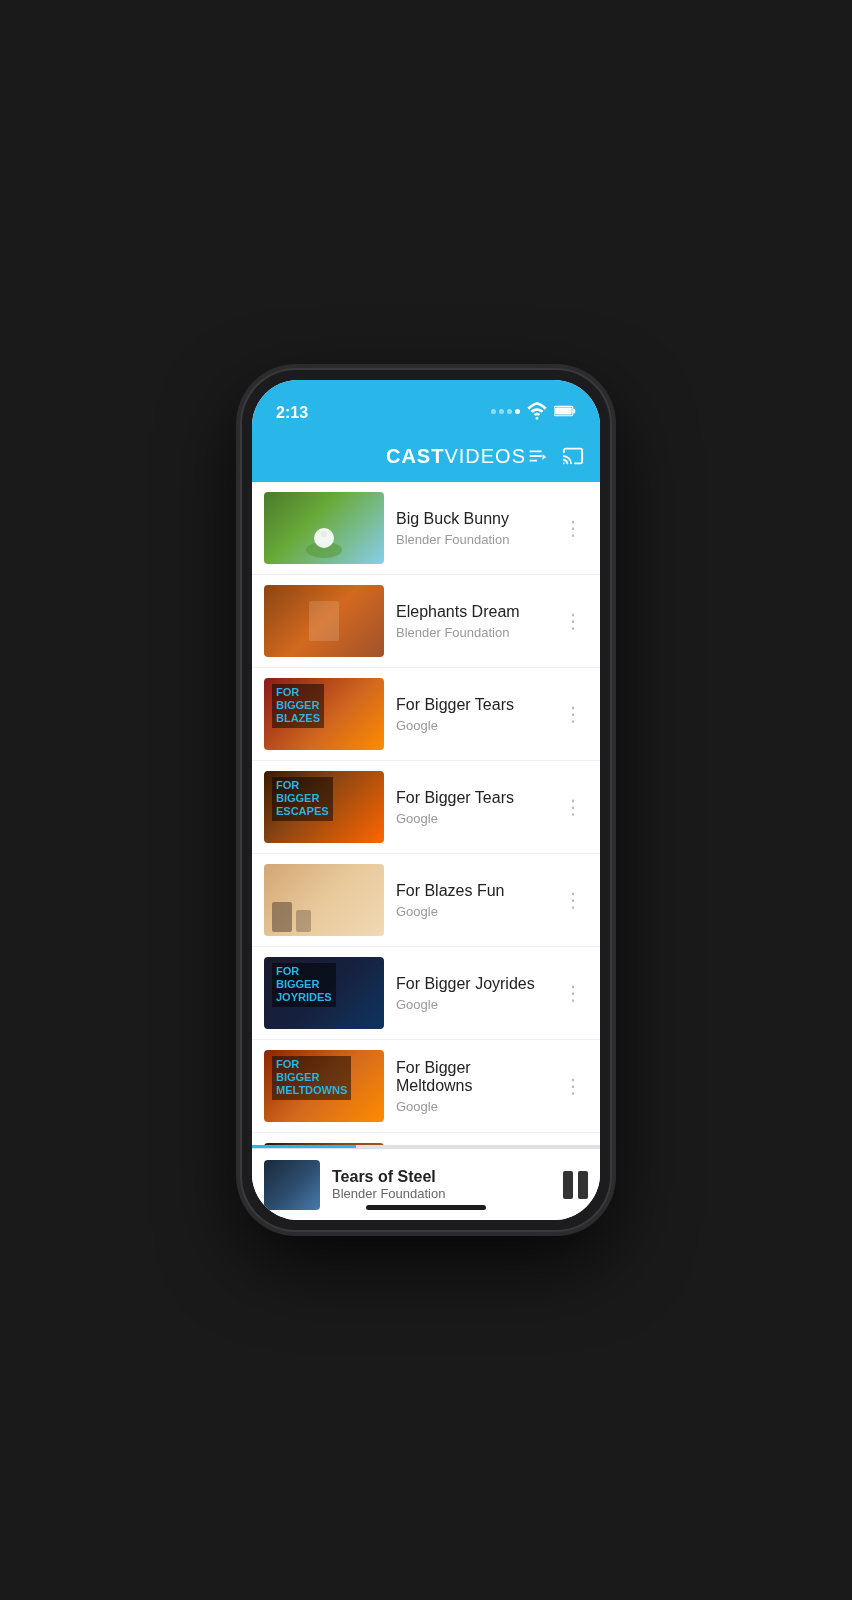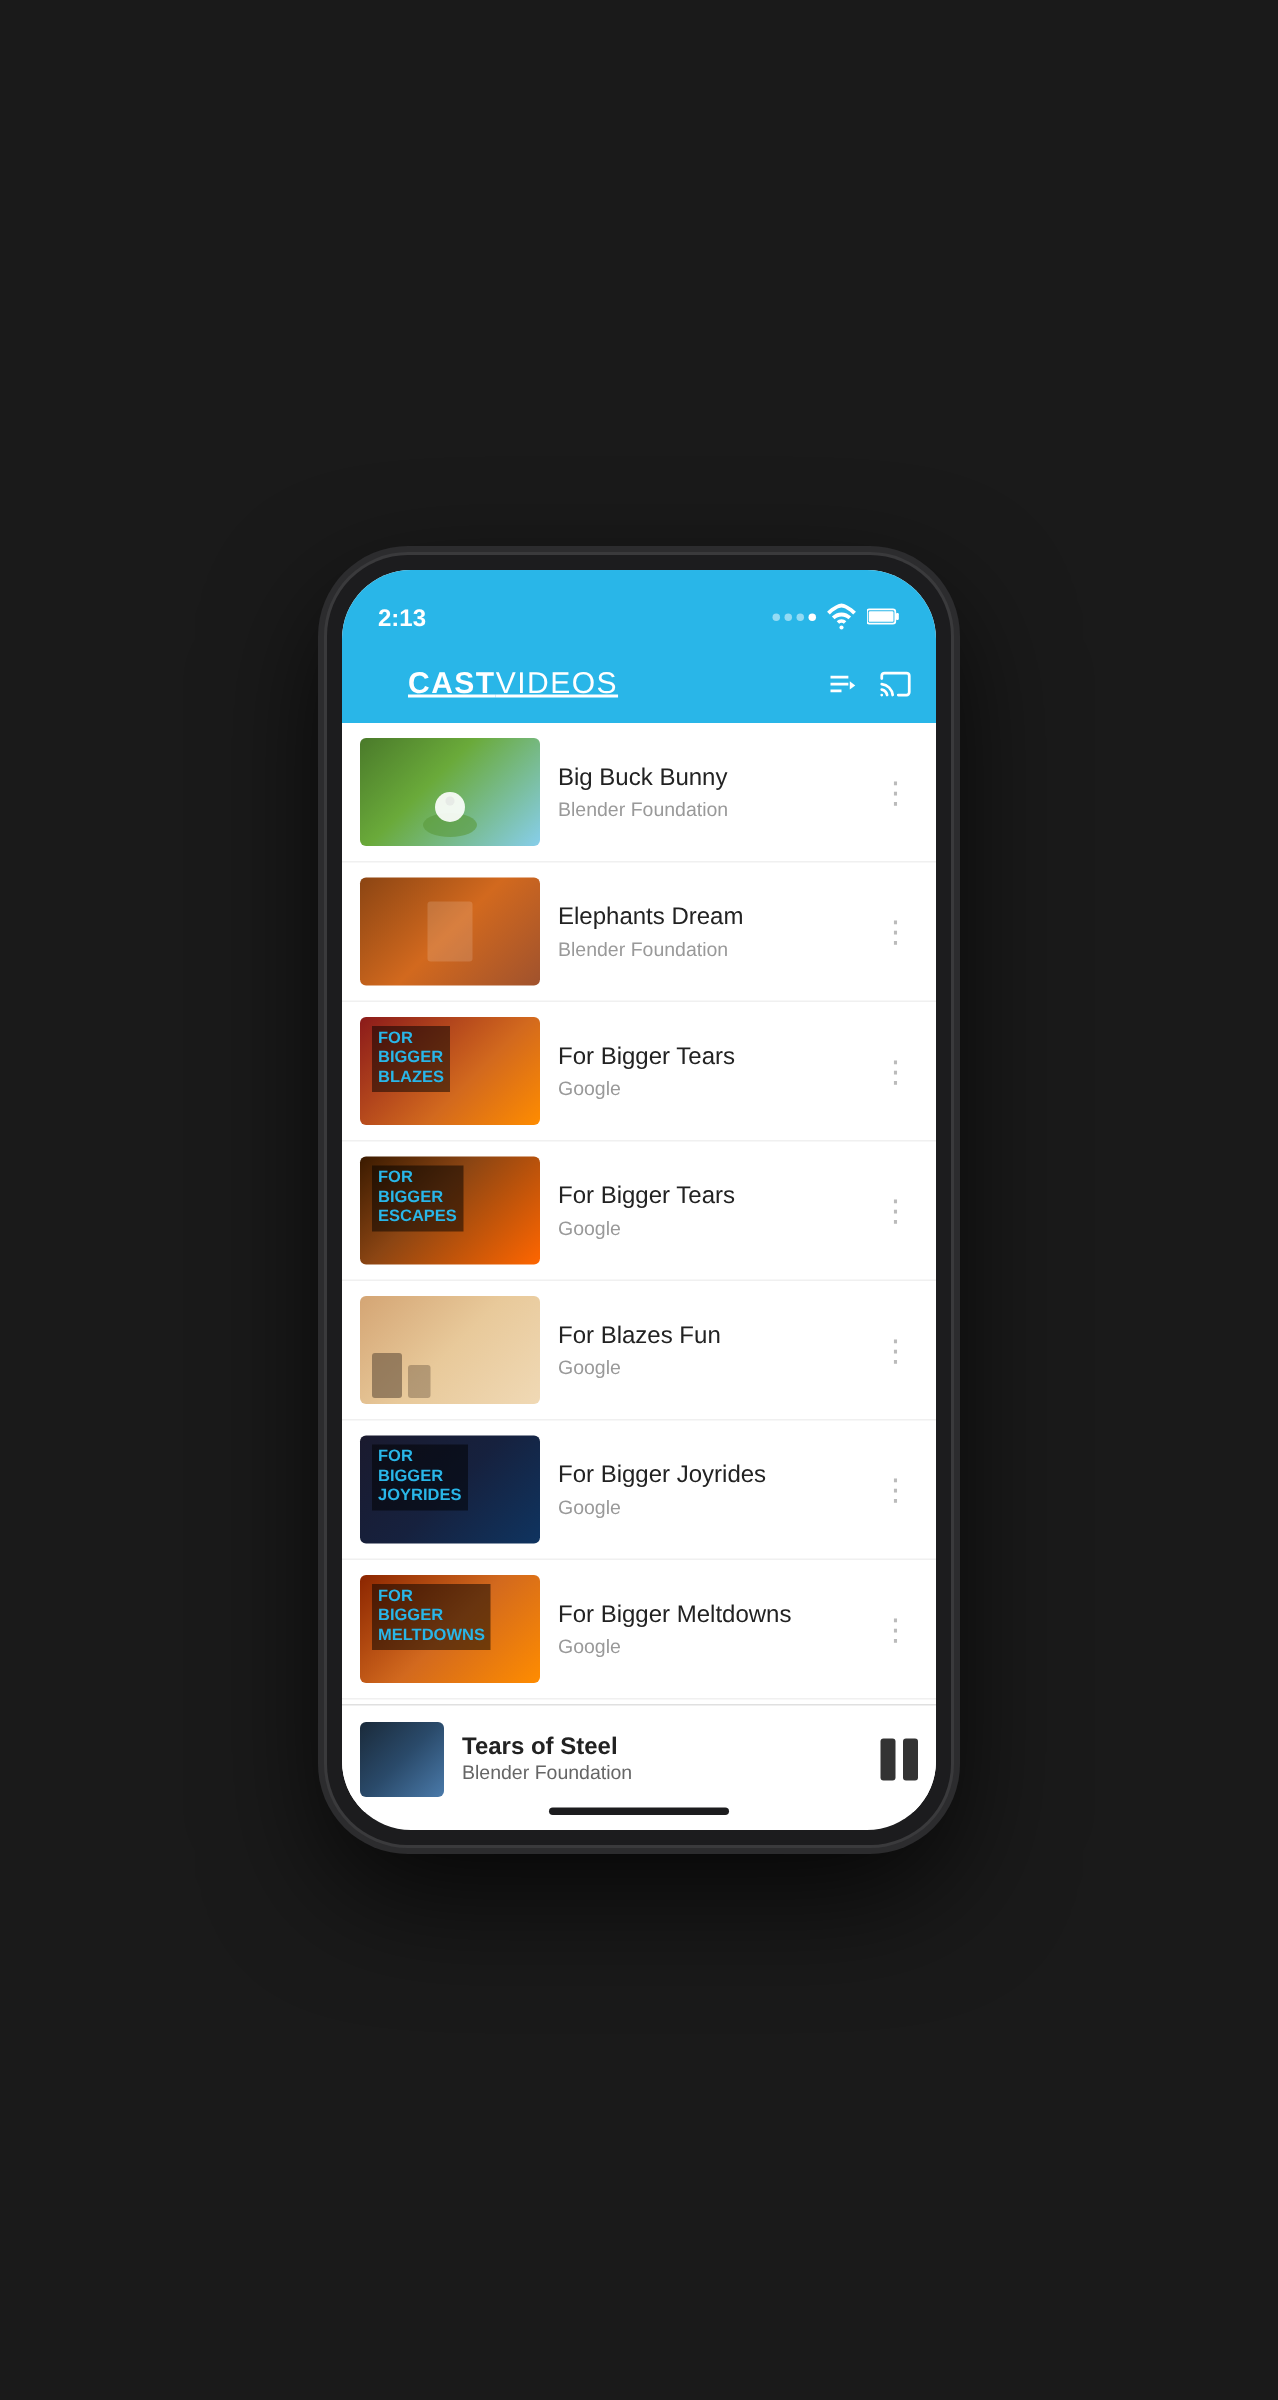--- a/index.html
+++ b/index.html
@@ -5,21 +5,21 @@
     * { box-sizing: border-box; margin: 0; padding: 0; }
     body {
       background: #1a1a1a;
       display: flex;
       justify-content: center;
       align-items: center;
       min-height: 100vh;
       font-family: -apple-system, BlinkMacSystemFont, 'Helvetica Neue', Arial, sans-serif;
     }
     .phone-outer {
-      width: 416px;
+      width: 368px;
       height: 860px;
       background: #1c1c1e;
       border-radius: 54px;
       position: relative;
       box-shadow: 0 0 0 2px #3a3a3c, 0 0 0 6px #2c2c2e, 0 30px 80px rgba(0,0,0,0.8);
       overflow: hidden;
     }
     
     .phone-outer::before {
       content: '';
@@ -89,22 +89,21 @@
       align-items: center;
       justify-content: space-between;
       padding: 0 16px;
     }
     .app-title {
       color: white;
       font-size: 20px;
       font-weight: 300;
       letter-spacing: 1px;
       flex: 1;
-      text-align: left;
-      text-decoration: underline;
+      text-align: right;
     }
     .app-title span {
       font-weight: 700;
     }
     .header-icons {
       display: flex;
       gap: 14px;
       align-items: center;
     }
     .header-icon-space {
@@ -168,21 +167,21 @@
       line-height: 1.2;
       text-transform: uppercase;
       padding: 2px 4px;
     }
     .thumb-tos {
       background: linear-gradient(135deg, #1a2a3a 0%, #2a4a6a 50%, #4a7aaa 100%);
     }
     
     .now-playing {
       position: absolute;
-      bottom: 12px;
+      bottom: 0;
       left: 0;
       right: 0;
       height: 72px;
       background: #fff;
       border-top: 1px solid #e0e0e0;
       display: flex;
       align-items: center;
       padding: 0 12px;
       gap: 12px;
     }

